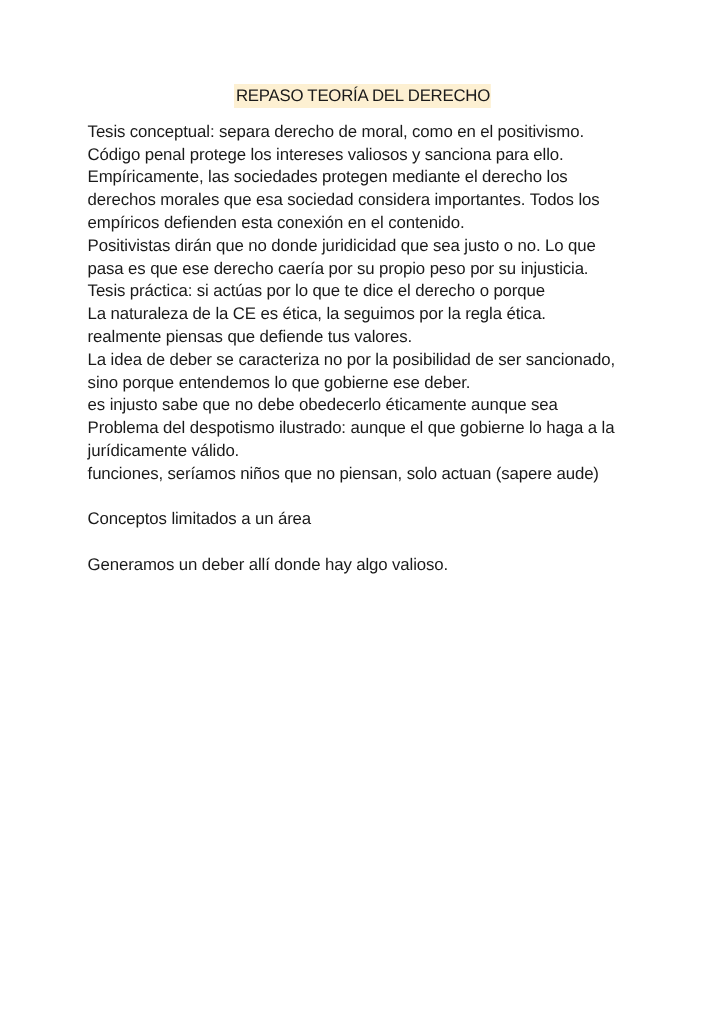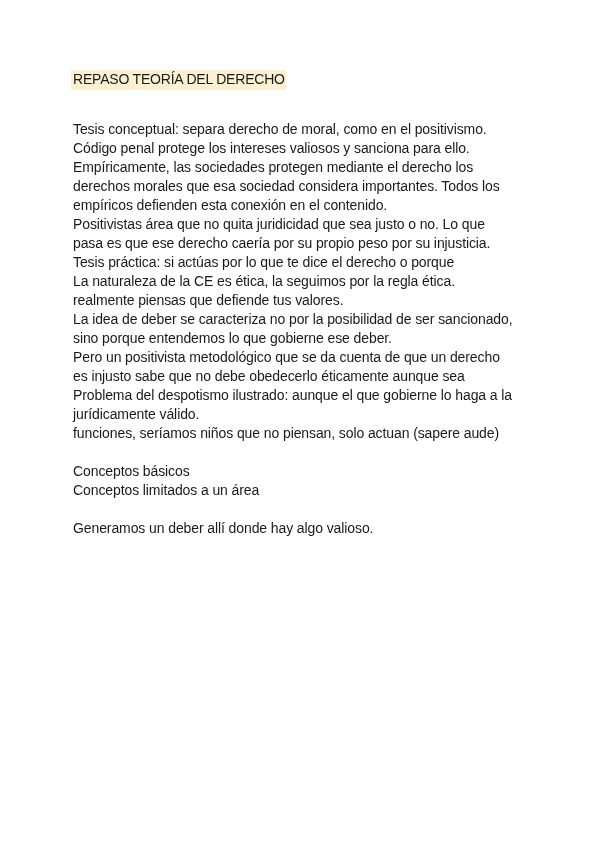--- a/index.html
+++ b/index.html
@@ -18,21 +18,22 @@
     .page {
       position: absolute;
       left: 73px;
       top: 70px;
       width: 460px;
       font-size: 14px;
       line-height: 19px;
     }
     .title-line {
       height: 19px;
-      margin-bottom: 31px;
+      margin-bottom: 11px;
+      text-align: center;
     }
     .title {
       background: #fdf0d2;
       display: inline-block;
       padding: 0 1px 1px 0;
       margin-left: -2px;
       padding-left: 2px;
       letter-spacing: -0.2px;
     }
     .para {
@@ -50,38 +51,36 @@
   <div class="title-line">
     <span class="title">REPASO TEORÍA DEL DERECHO</span>
   </div>
 
   <div>
     <div class="para">Tesis conceptual: separa derecho de moral, como en el positivismo.</div>
     <div class="para">Código penal protege los intereses valiosos y sanciona para ello.</div>
     <div class="para">Empíricamente, las sociedades protegen mediante el derecho los</div>
     <div class="para">derechos morales que esa sociedad considera importantes. Todos los</div>
     <div class="para">empíricos defienden esta conexión en el contenido.</div>
-    <div class="para">Positivistas área que no quita juridicidad que sea justo o no. Lo que</div>
+    <div class="para">Positivistas dirán que no donde juridicidad que sea justo o no. Lo que</div>
     <div class="para">pasa es que ese derecho caería por su propio peso por su injusticia.</div>
     <div class="para">Tesis práctica: si actúas por lo que te dice el derecho o porque</div>
     <div class="para">La naturaleza de la CE es ética, la seguimos por la regla ética.</div>
     <div class="para">realmente piensas que defiende tus valores.</div>
     <div class="para">La idea de deber se caracteriza no por la posibilidad de ser sancionado,</div>
     <div class="para">sino porque entendemos lo que gobierne ese deber.</div>
-    <div class="para">Pero un positivista metodológico que se da cuenta de que un derecho</div>
     <div class="para">es injusto sabe que no debe obedecerlo éticamente aunque sea</div>
     <div class="para">Problema del despotismo ilustrado: aunque el que gobierne lo haga a la</div>
     <div class="para">jurídicamente válido.</div>
     <div class="para">funciones, seríamos niños que no piensan, solo actuan  (sapere aude)</div>
   </div>
 
   <div class="blank"></div>
 
   <div>
-    <div class="para">Conceptos básicos</div>
     <div class="para">Conceptos limitados a un área</div>
   </div>
 
   <div class="blank"></div>
 
   <div>
     <div class="para">Generamos un deber allí donde hay algo valioso.</div>
   </div>
 </div>
 

